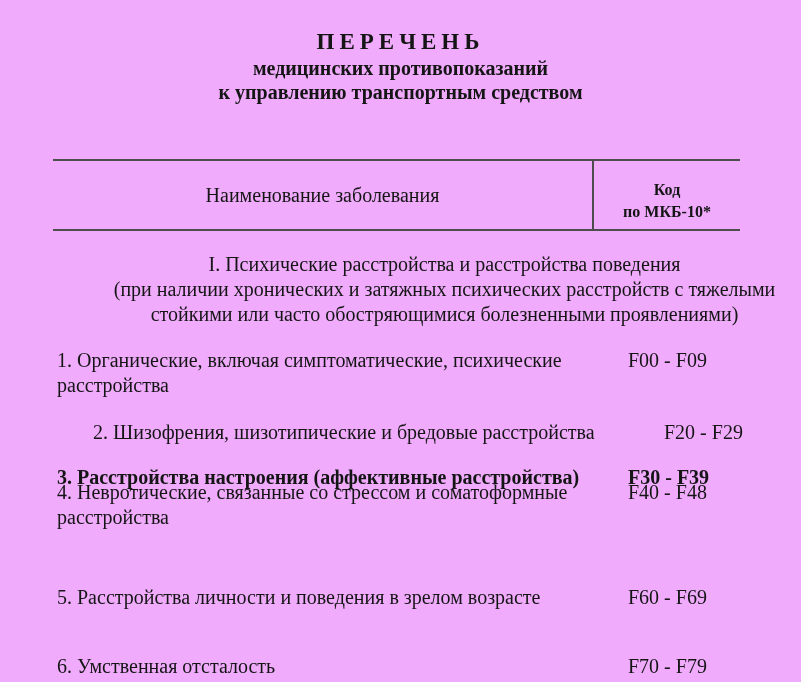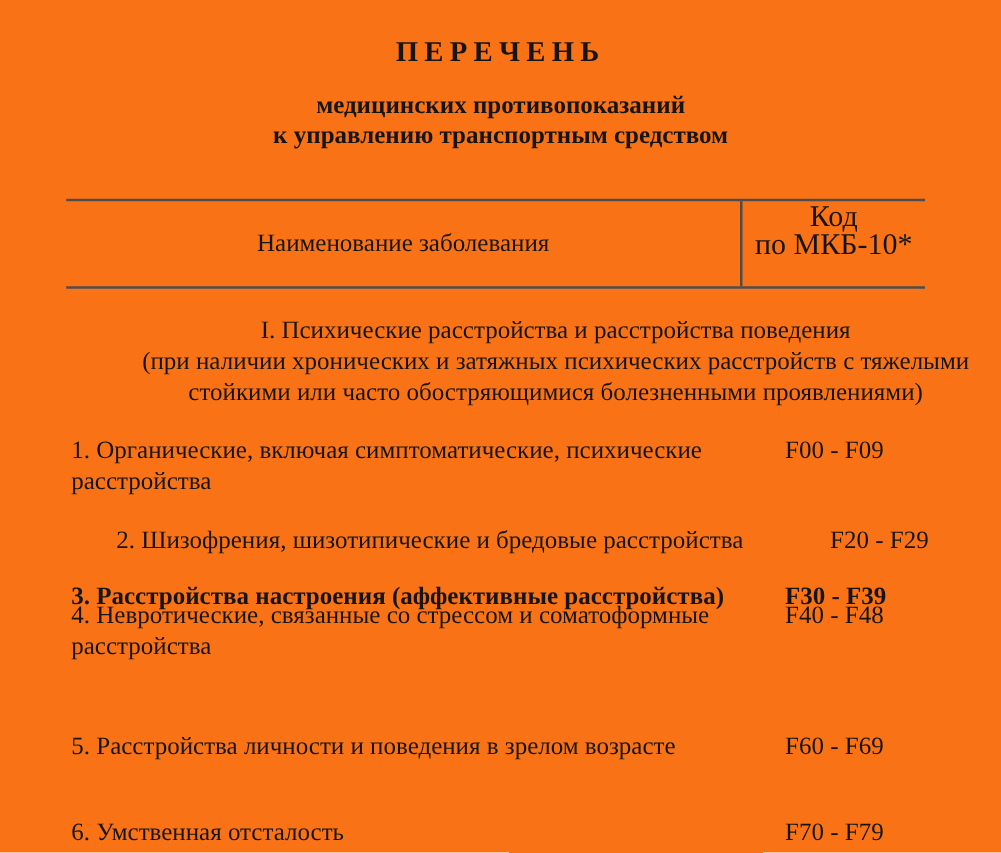--- a/index.html
+++ b/index.html
@@ -4,39 +4,39 @@
 <style>
   html, body {
     margin: 0;
     padding: 0;
     background: #ffffff;
   }
   .page {
     position: relative;
     width: 801px;
     height: 682px;
-    background: #f97316;
+    background: #f0abfc;
     color: #151515;
     font-family: "Liberation Serif", "DejaVu Serif", serif;
     overflow: hidden;
   }
   .doc-title {
     position: absolute;
     top: 29px;
     left: 0;
     width: 100%;
     text-align: center;
     font-size: 23px;
     font-weight: bold;
     letter-spacing: 5px;
     line-height: 26px;
   }
   .doc-subtitle {
     position: absolute;
-    top: 72px;
+    top: 56px;
     left: 0;
     width: 100%;
     text-align: center;
     font-size: 20px;
     font-weight: bold;
     line-height: 24px;
   }
   .thead {
     position: absolute;
     left: 53px;
@@ -52,24 +52,25 @@
     width: 539px;
     display: flex;
     align-items: center;
     justify-content: center;
     font-size: 20px;
   }
   .thead .cell-code {
     flex: 1;
     border-left: 2px solid #4d4d4d;
     text-align: center;
-    font-size: 24px;
+    font-size: 16px;
     line-height: 22px;
-    padding-top: 2px;
+    padding-top: 18px;
     box-sizing: border-box;
+    font-weight: bold;
   }
   .section-heading {
     position: absolute;
     top: 252px;
     left: 0;
     width: 100%;
     text-align: center;
     font-size: 20px;
     line-height: 25px;
     margin-left: 44px;

